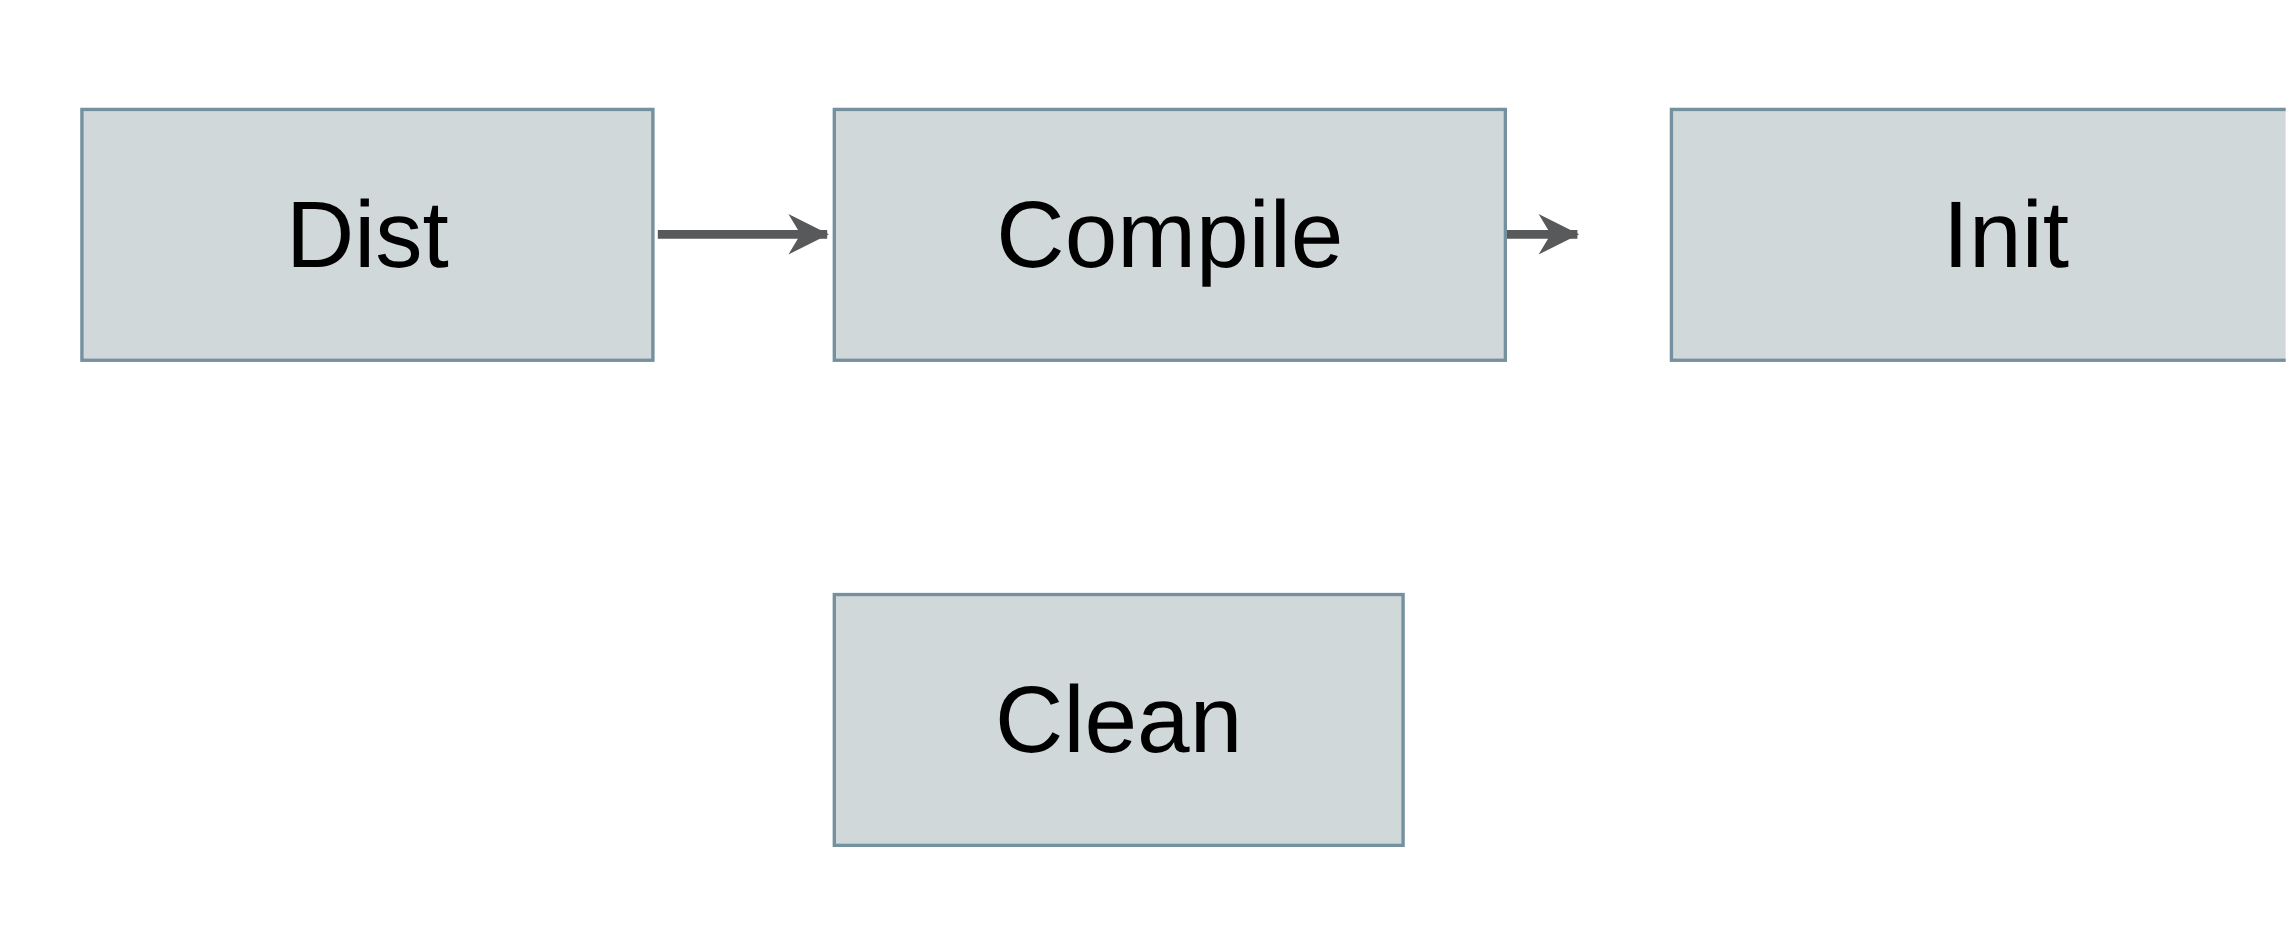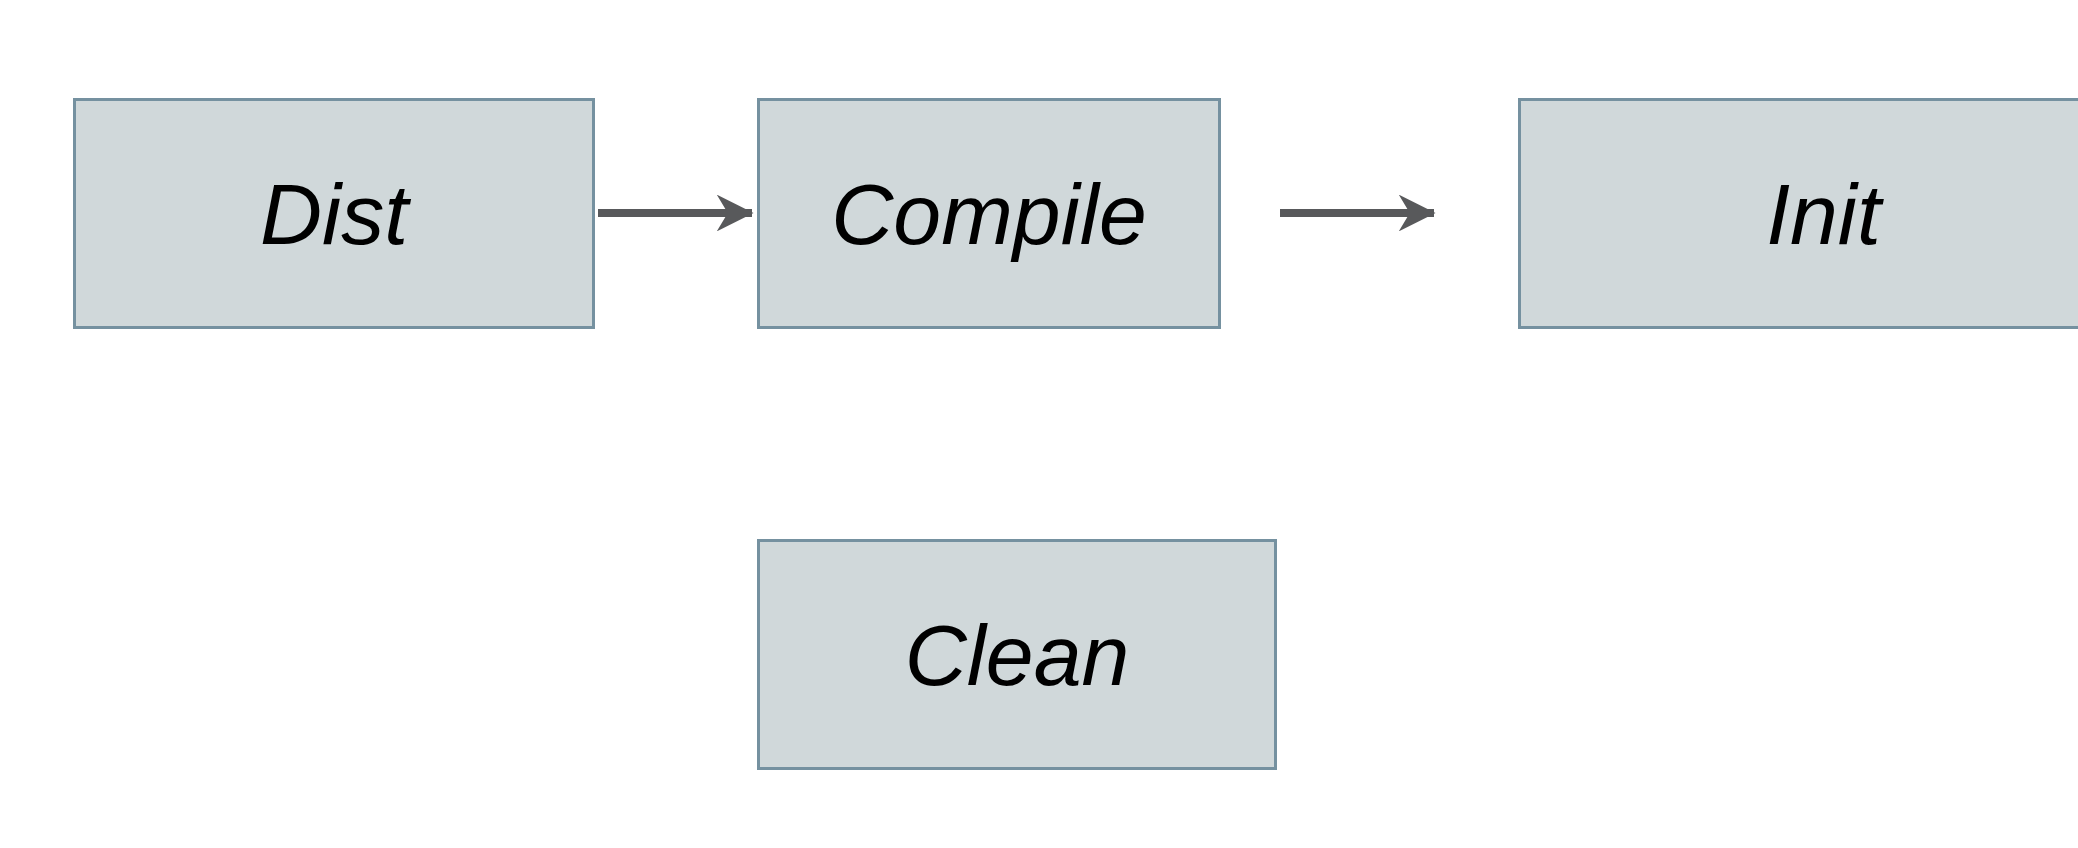--- a/index.html
+++ b/index.html
@@ -13,21 +13,20 @@
   html, body {
     background: var(--canvas-bg);
     font-family: "Liberation Sans", "DejaVu Sans", sans-serif;
   }
   .canvas {
     position: relative;
     width: 2078px;
     height: 848px;
     background: var(--canvas-bg);
     overflow: hidden;
-    font-style: italic;
   }
   .edges-layer {
     position: absolute;
     left: 0; top: 0;
     width: 2078px;
     height: 848px;
     pointer-events: none;
   }
   .edge {
     stroke: var(--arrow-color);
@@ -47,21 +46,21 @@
   }
   .node-label {
     font-size: 86px;
     font-weight: 400;
     color: var(--text-color);
     line-height: 1;
     white-space: nowrap;
     letter-spacing: 0;
   }
   .node-dist    { left: 73px;   top: 98px;  width: 522px; height: 231px; }
-  .node-compile { left: 757px;  top: 98px;  width: 464px; height: 231px; }
+  .node-compile { left: 757px;  top: 98px;  width: 613px; height: 231px; }
   .node-init    { left: 1518px; top: 98px;  width: 587px; height: 231px; padding-left: 24px; }
   .node-clean   { left: 757px;  top: 512px; width: 520px; height: 231px; margin-top: 27px; }
 </style>
 </head>
 <body>
 
 <div class="canvas">
 
   <svg class="edges-layer" viewBox="0 0 2078 848" xmlns="http://www.w3.org/2000/svg">
     <defs>

